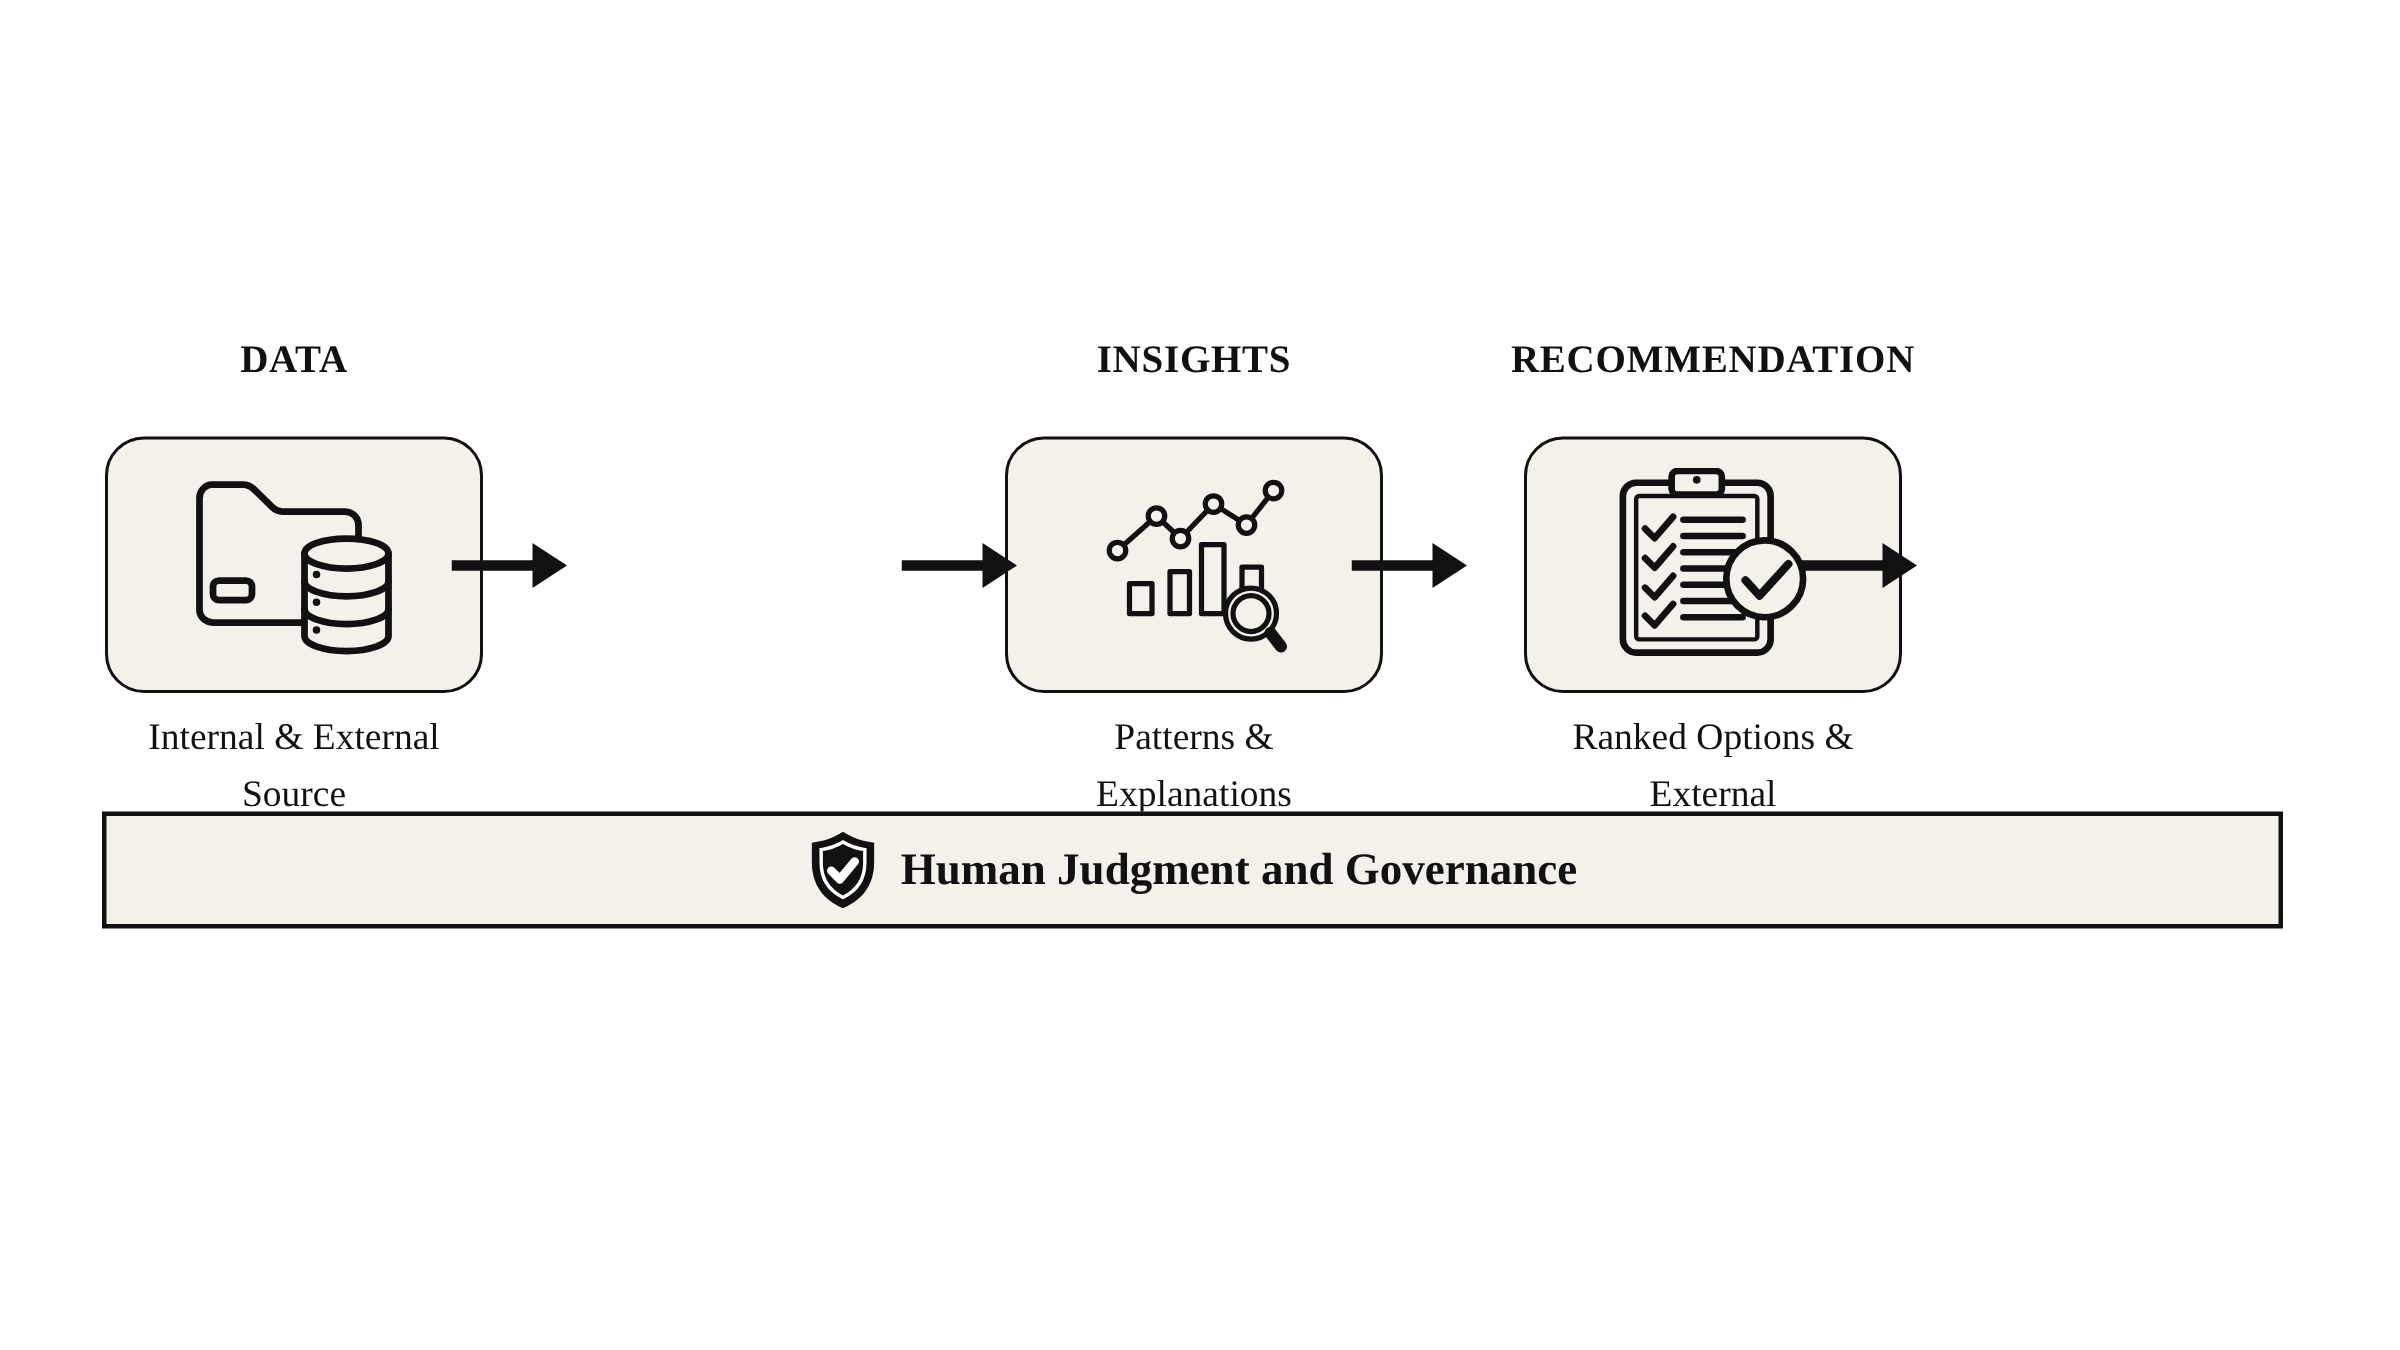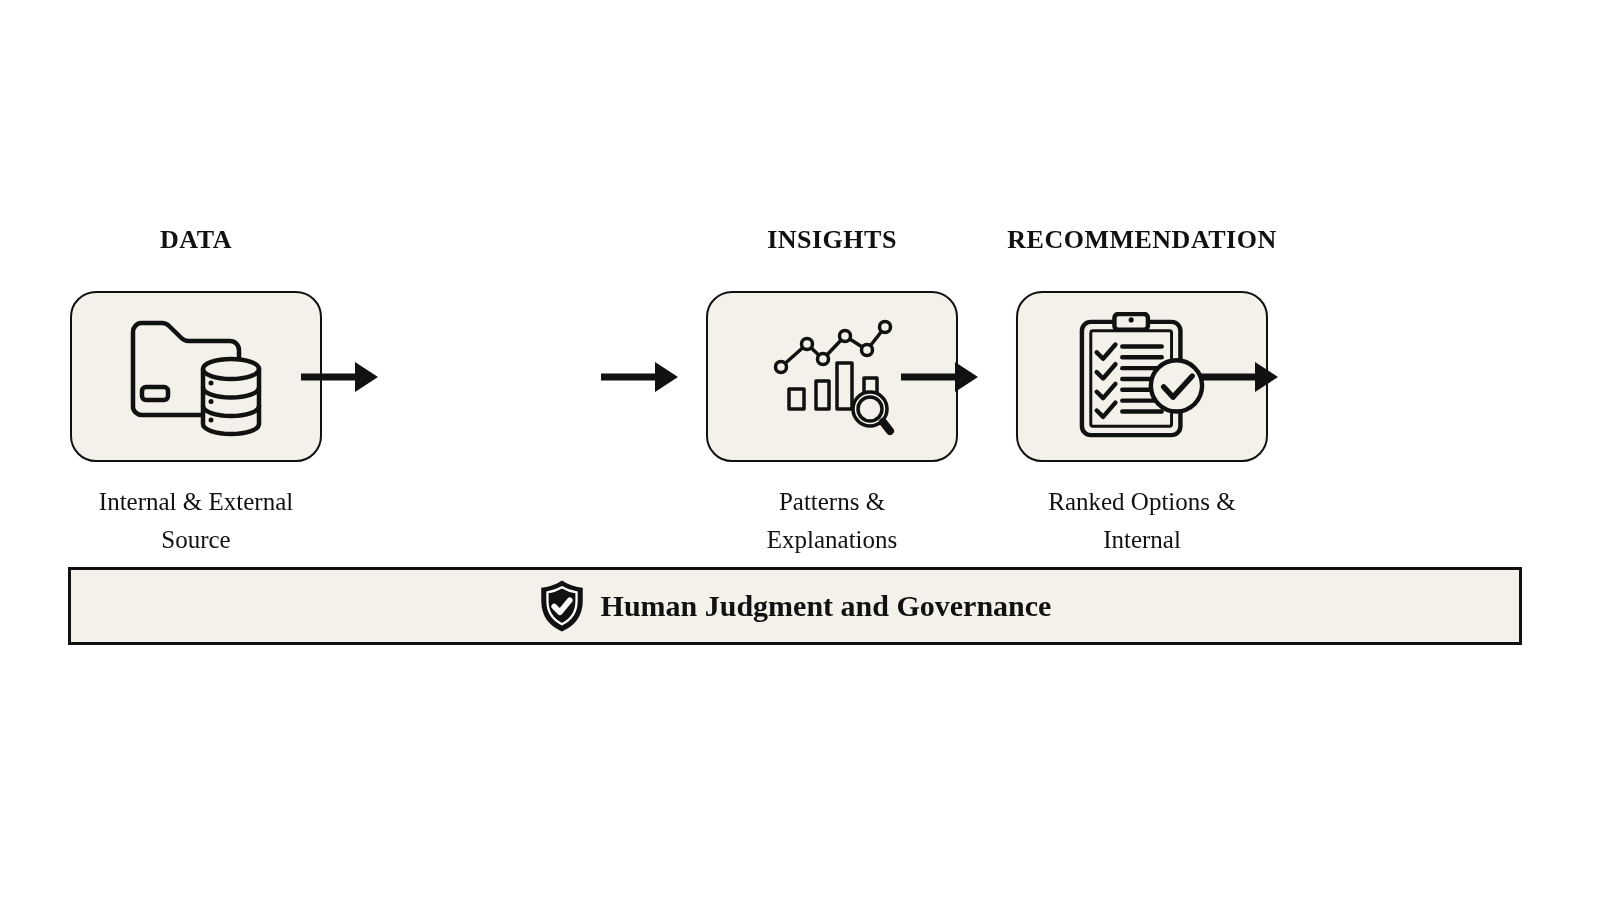--- a/index.html
+++ b/index.html
@@ -29,26 +29,26 @@
   }
   .stage-box{
     margin-top:33px;
     width:252px;height:171px;
     background:var(--box-fill);
     border:2.5px solid var(--ink);
     border-radius:26px;
     display:flex;align-items:center;justify-content:center;
   }
   .stage-caption{
-    margin-top:21px;
+    margin-top:11px;
     font-size:25px;line-height:38px;text-align:center;white-space:nowrap;
   }
   .arrow{position:absolute;top:360px;width:78px;height:34px;z-index:3;}
   .gov-bar{
-    position:absolute;left:68px;top:567px;
+    position:absolute;left:68px;top:541px;
     width:1454px;height:78px;
     background:var(--box-fill);
     border:3px solid var(--ink);
     display:flex;align-items:center;justify-content:center;gap:16px;
   }
   .gov-label{font-size:30px;font-weight:bold;white-space:nowrap;}
   
   .st{fill:none;stroke:var(--ink);stroke-width:4.5;stroke-linecap:round;stroke-linejoin:round;}
   .st2{fill:none;stroke:var(--ink);stroke-width:3.5;stroke-linecap:round;stroke-linejoin:round;}
   .st3{fill:none;stroke:var(--ink);stroke-width:3;stroke-linejoin:round;}
@@ -80,21 +80,21 @@
         <circle class="fl" cx="82" cy="84.5" r="2.5"></circle>
         <circle class="fl" cx="82" cy="103" r="2.5"></circle>
       </svg>
     </div>
     <div class="stage-caption">
       <span>Internal &amp; External</span><br><span>Source</span>
     </div>
   </div>
 
 
-  <div class="stage" style="left:706px">
+  <div class="stage" style="left:670px">
     <div class="stage-title">INSIGHTS</div>
     <div class="stage-box">
       <svg width="130" height="124" viewBox="0 0 130 124">
         <polyline class="st2" points="14,52 40,29 56,44 78,21 100,35 118,12"></polyline>
         <circle class="kn2" cx="14" cy="52" r="5.5"></circle>
         <circle class="kn2" cx="40" cy="29" r="5.5"></circle>
         <circle class="kn2" cx="56" cy="44" r="5.5"></circle>
         <circle class="kn2" cx="78" cy="21" r="5.5"></circle>
         <circle class="kn2" cx="100" cy="35" r="5.5"></circle>
         <circle class="kn2" cx="118" cy="12" r="5.5"></circle>
@@ -129,21 +129,21 @@
         <path class="st" d="M18,61 l6.5,6.5 L37,53"></path>
         <path class="st" d="M18,81 l6.5,6.5 L37,73"></path>
         <path class="st" d="M18,100 l6.5,6.5 L37,92"></path>
         <rect class="kn" x="36" y="2" width="34" height="16" rx="4"></rect>
         <circle class="fl" cx="53" cy="8" r="2.6"></circle>
         <circle class="kn" cx="99" cy="75" r="26"></circle>
         <path class="st" style="stroke-width:5.5" d="M86,76 l9.5,10.5 L115,65"></path>
       </svg>
     </div>
     <div class="stage-caption">
-      <span>Ranked Options &amp;</span><br><span>Internal</span>
+      <span>Ranked Options &amp;</span><br><span>External</span>
     </div>
   </div>
 
 
   <svg class="arrow" style="left:301px" viewBox="0 0 78 34">
       <line class="arrow-line" x1="0" y1="17" x2="58" y2="17"></line>
       <polygon class="arrow-head" points="54,2 77,17 54,32"></polygon>
     </svg>
   <svg class="arrow" style="left:601px" viewBox="0 0 78 34">
       <line class="arrow-line" x1="0" y1="17" x2="58" y2="17"></line>

